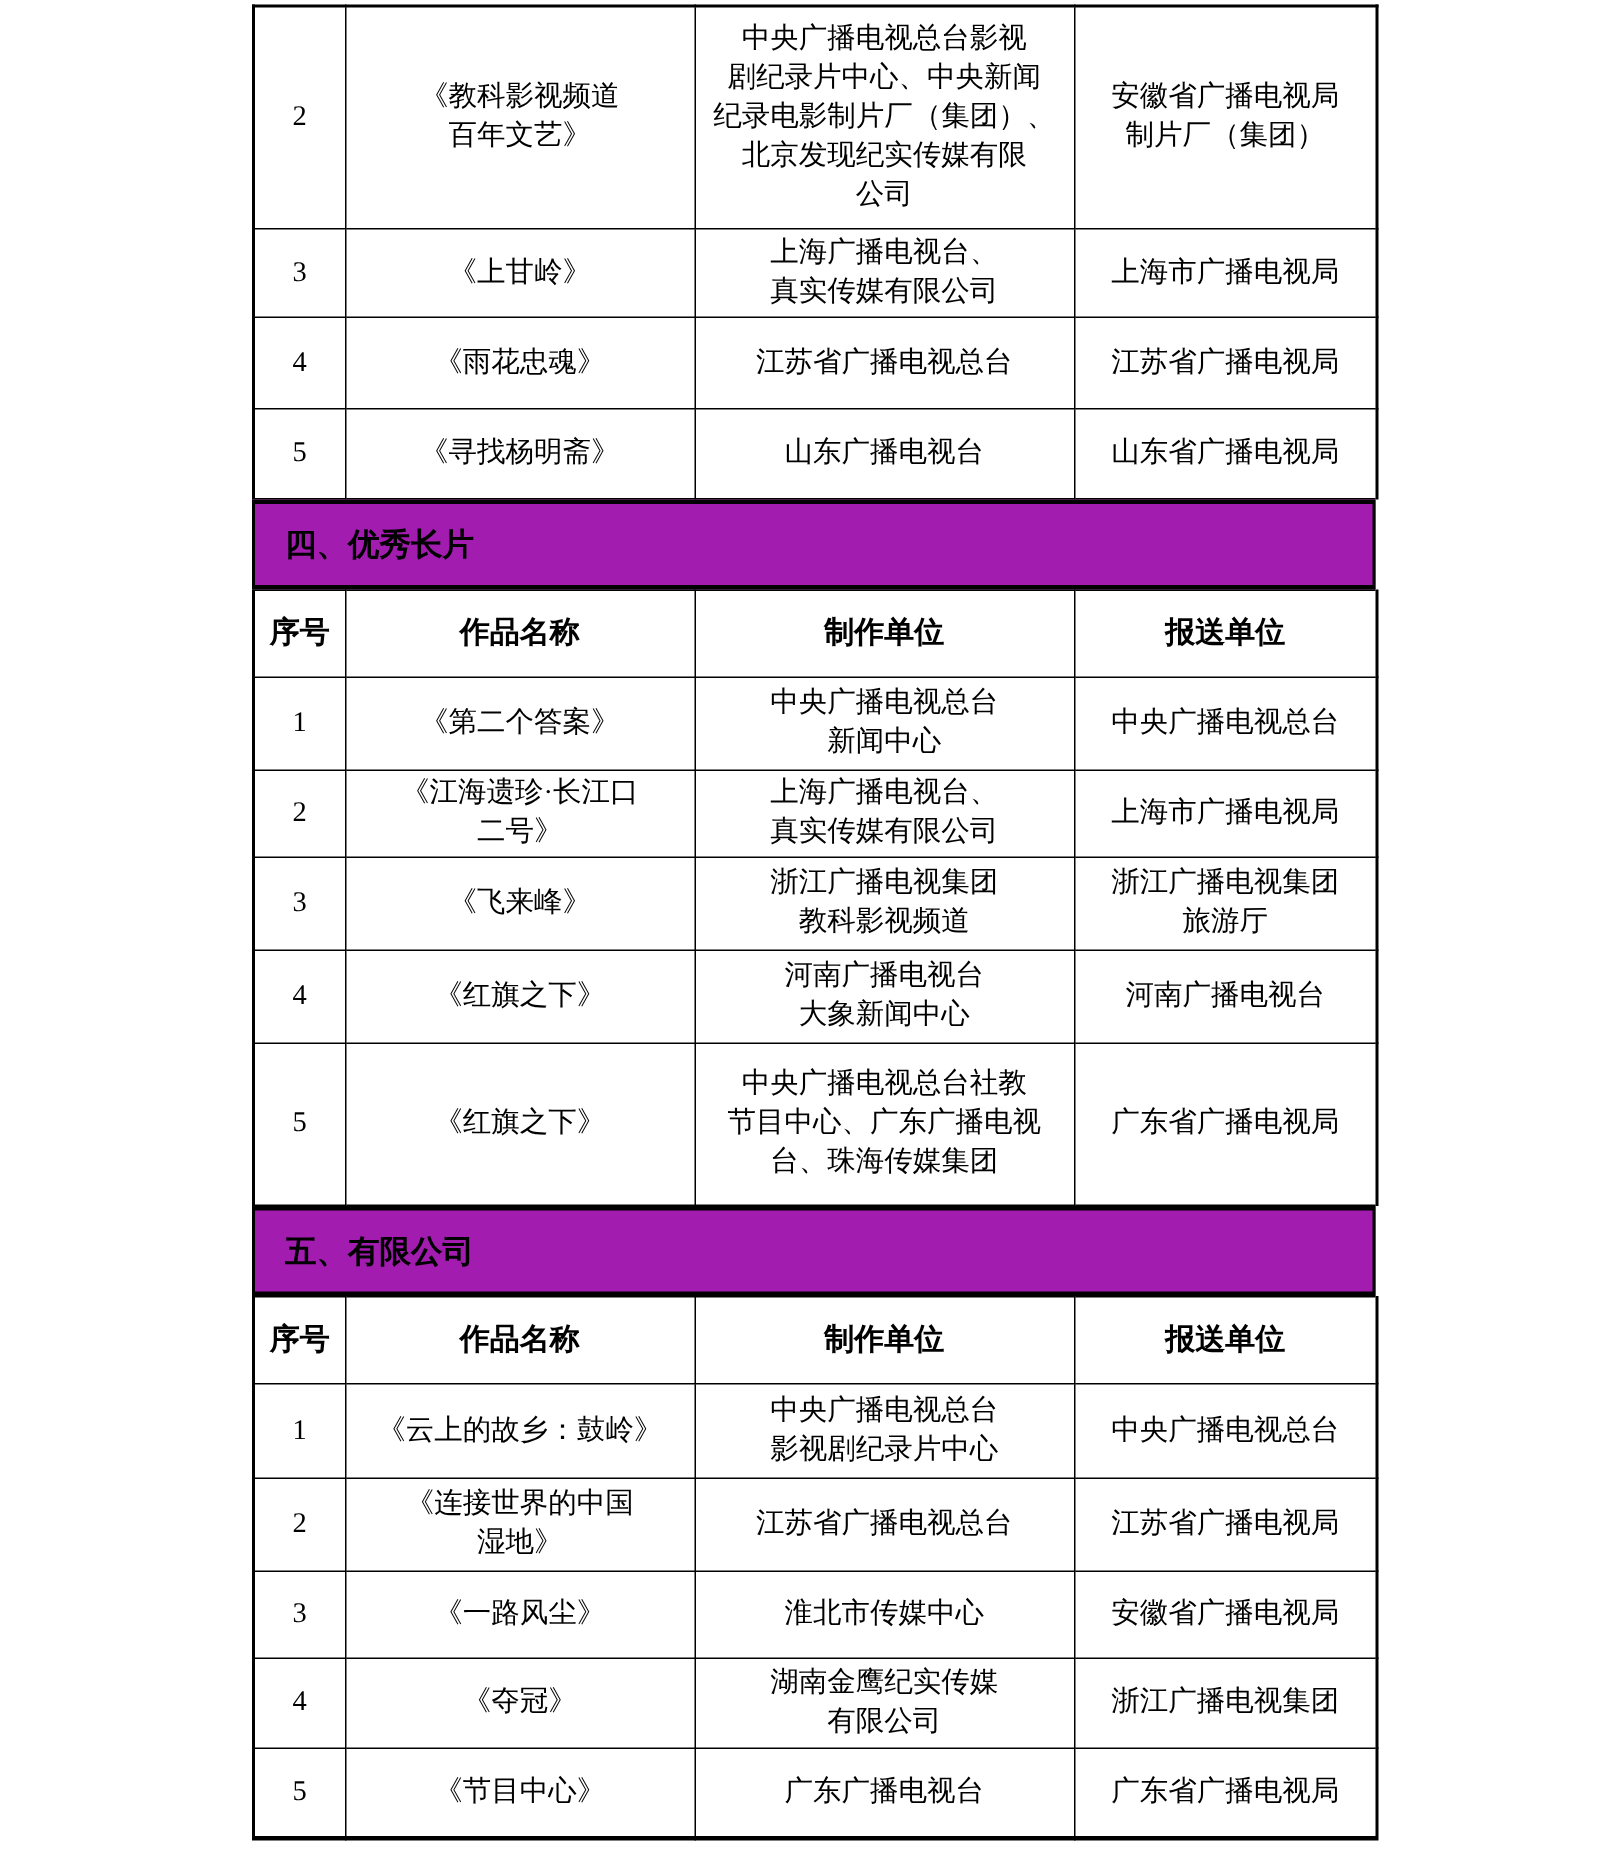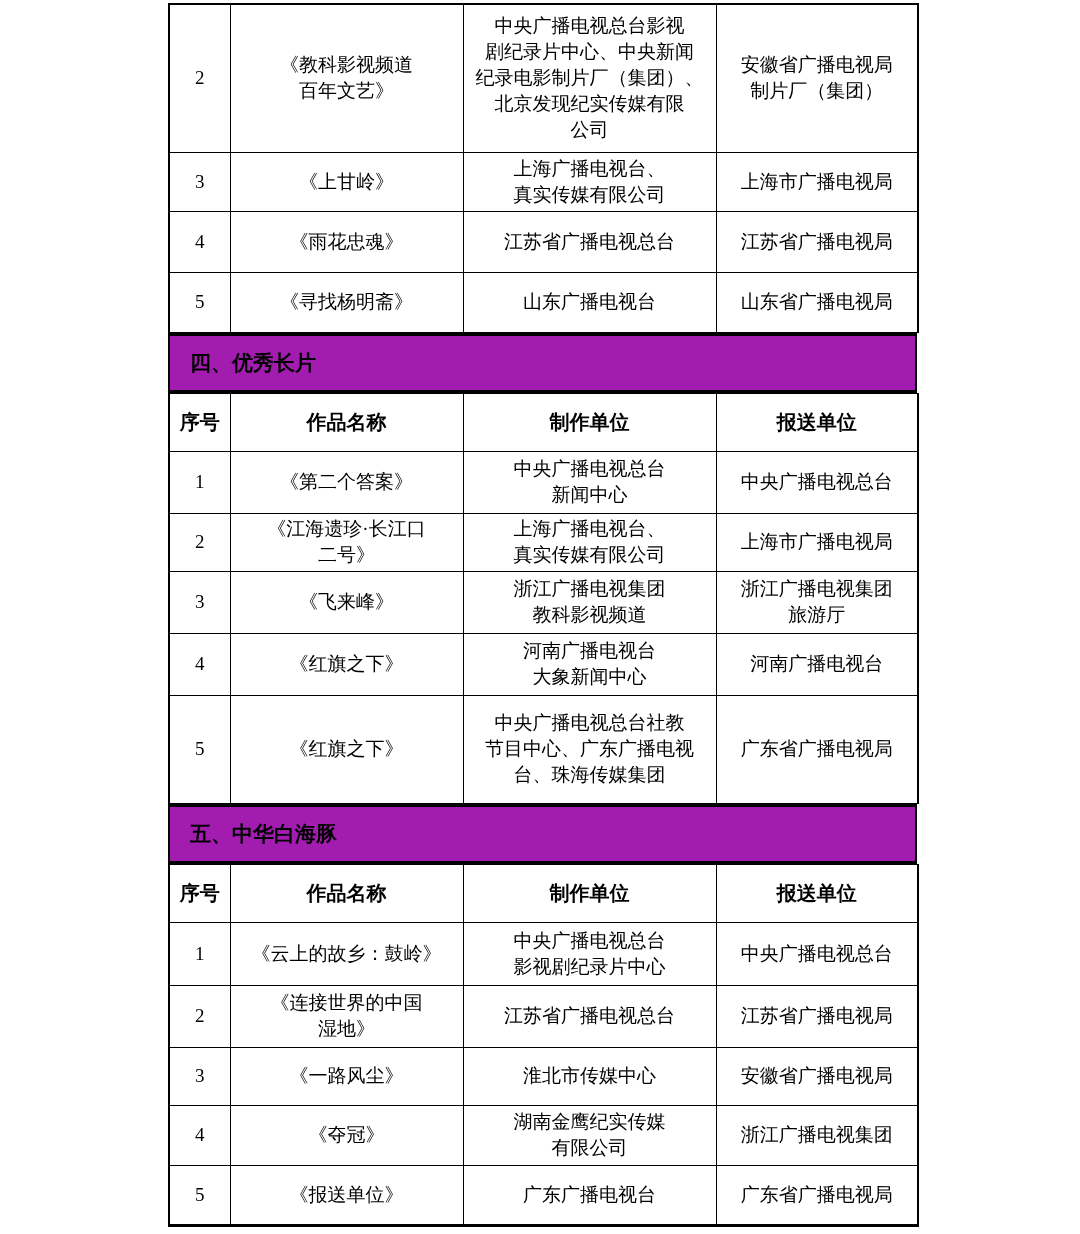--- a/index.html
+++ b/index.html
@@ -167,21 +167,21 @@
           <td>5</td>
           <td>《红旗之下》</td>
           <td>中央广播电视总台社教
 节目中心、广东广播电视
 台、珠海传媒集团</td>
           <td>广东省广播电视局</td>
         </tr>
       </tbody>
     </table>
 
-    <div class="band">五、中华白海豚</div>
+    <div class="band">五、有限公司</div>
 
     <table class="t last">
       <colgroup>
           <col style="width:61px">
           <col style="width:233px">
           <col style="width:253px">
           <col style="width:202px">
         </colgroup>
       <tbody>
         <tr class="hdr">
@@ -212,21 +212,21 @@
         </tr>
         <tr class="r60">
           <td>4</td>
           <td>《夺冠》</td>
           <td>湖南金鹰纪实传媒
 有限公司</td>
           <td>浙江广播电视集团</td>
         </tr>
         <tr class="r60">
           <td>5</td>
-          <td>《报送单位》</td>
+          <td>《节目中心》</td>
           <td>广东广播电视台</td>
           <td>广东省广播电视局</td>
         </tr>
       </tbody>
     </table>
 
   </div>
 </div>
 
 </body></html>

